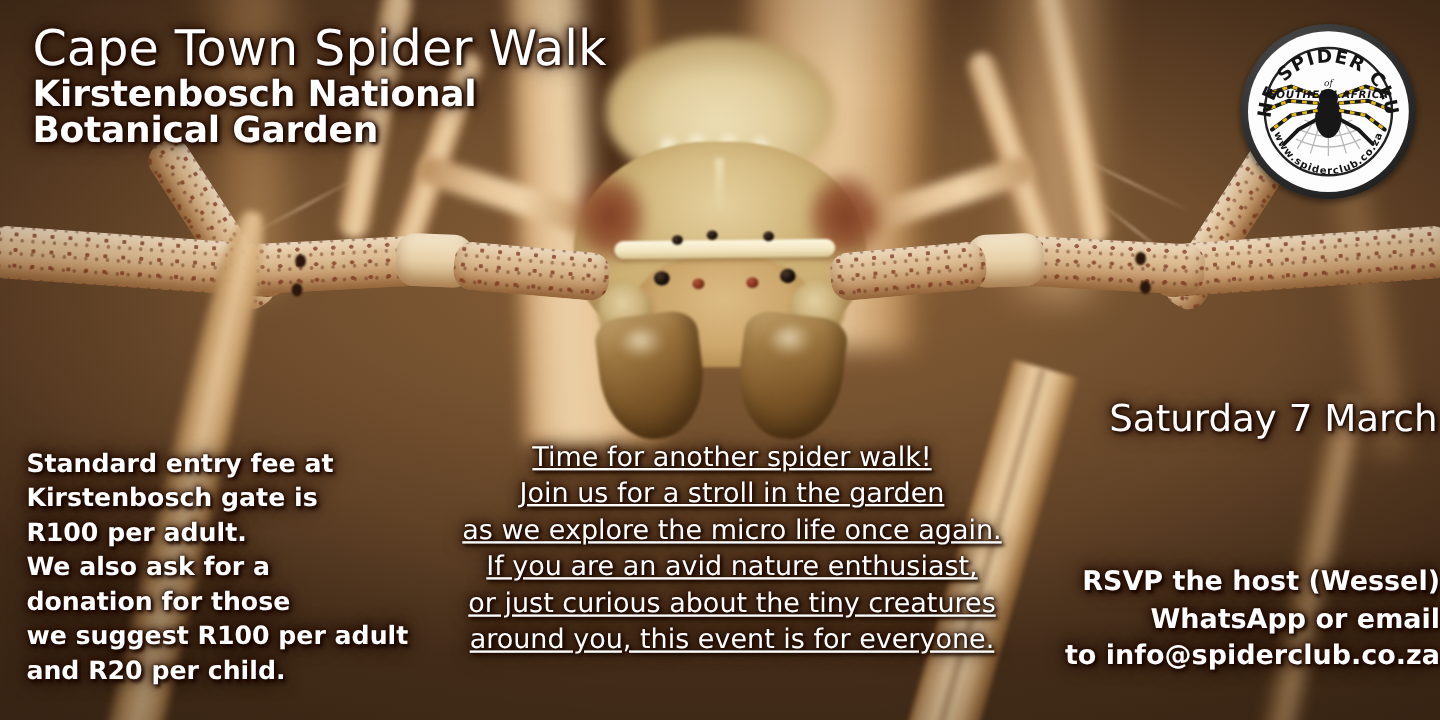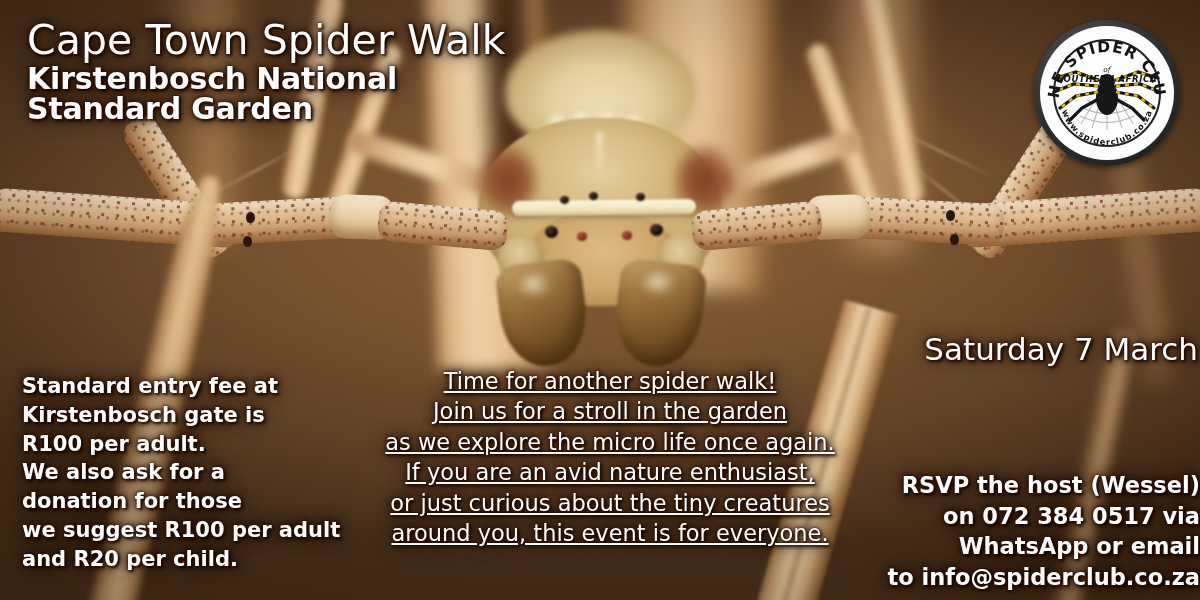--- a/index.html
+++ b/index.html
@@ -495,21 +495,21 @@
     <div class="stalk stalk-g"></div>
 
     <div class="vignette"></div>
   </div>
 
   <div class="text-layer">
 
     <div id="title-block">
       <h1 id="event-title" class="glow">Cape Town Spider Walk</h1>
       <p class="subtitle-line glow">Kirstenbosch National</p>
-      <p class="subtitle-line glow">Standard Garden</p>
+      <p class="subtitle-line glow">Botanical Garden</p>
     </div>
 
     <div id="fees-block" class="glow">
       <div>Standard entry fee at</div>
       <div>Kirstenbosch gate is</div>
       <div>R100 per adult.</div>
       <div>We also ask for a</div>
       <div>donation for those</div>
       <div>we suggest R100 per adult</div>
       <div>and R20 per child.</div>
@@ -523,21 +523,20 @@
       <div>or just curious about the tiny creatures</div>
       <div>around you, this event is for everyone.</div>
     </div>
 
     <div id="datetime-block" class="glow">
       <div>Saturday 7 March</div>
     </div>
 
     <div id="rsvp-block" class="glow">
       <div>RSVP the host (Wessel)</div>
-      <div>on 072 384 0517 via</div>
       <div>WhatsApp or  email</div>
       <div>to info@spiderclub.co.za</div>
     </div>
   </div>
 
   <div id="logo">
     <div class="logo-ring-outer"></div>
     <div class="logo-ring-inner"></div>
     <div class="logo-ring-thin"></div>
 

